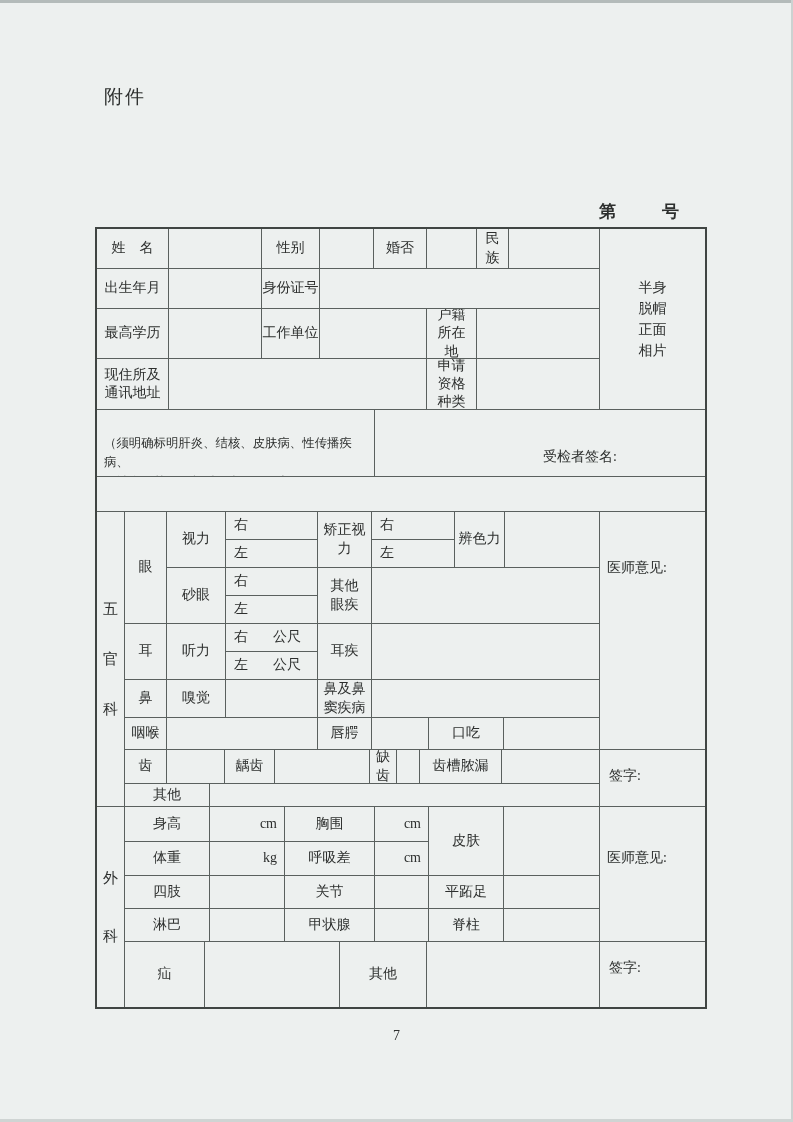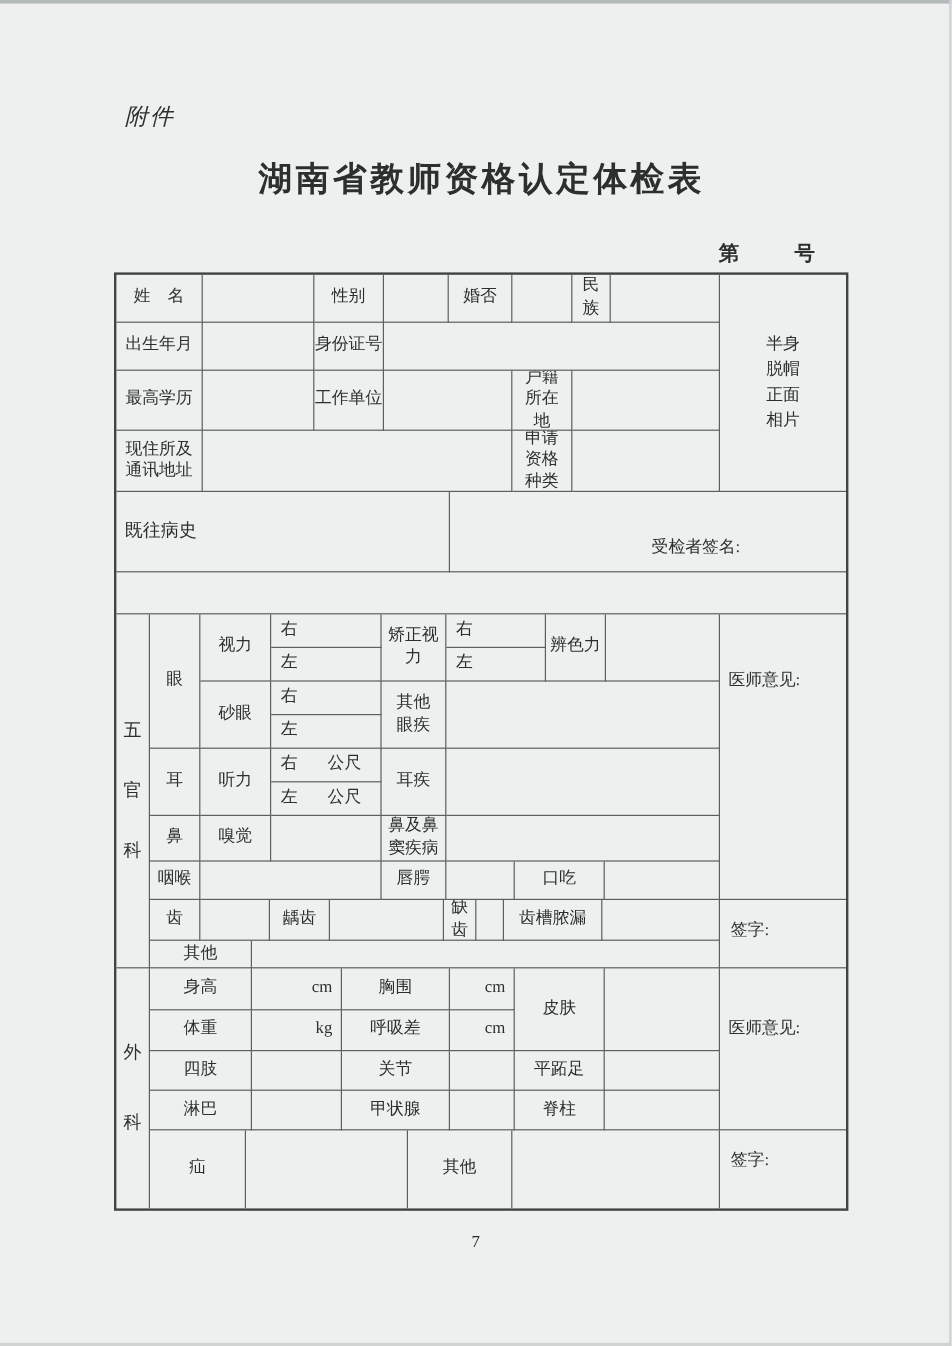--- a/index.html
+++ b/index.html
@@ -3,21 +3,21 @@
 <meta charset="utf-8">
 <style>
   :root{ --ln:#5a605e; --ink:#2d2f2e; }
   html,body{margin:0;padding:0;}
   body{background:#d8dcdb;}
   .page{position:relative;width:793px;height:1122px;background:#edf0ef;
         font-family:"Liberation Serif","DejaVu Serif",serif;color:var(--ink);overflow:hidden;}
   .edge-top{position:absolute;top:0;left:0;right:0;height:3px;background:#b4bbba;}
   .edge-right{position:absolute;top:0;right:0;width:2px;bottom:0;background:#ccd2d1;}
   .edge-bottom{position:absolute;left:0;right:0;bottom:0;height:3px;background:#cfd4d3;}
-  .attachment{position:absolute;left:104px;top:84px;font-size:19px;letter-spacing:2px;font-style:italic;}
+  .attachment{position:absolute;left:104px;top:84px;font-size:19px;letter-spacing:2px;}
   .title{position:absolute;left:10px;right:0;top:130px;text-align:center;
          font-family:"Liberation Sans","DejaVu Sans",sans-serif;font-weight:700;
          font-size:28px;letter-spacing:3px;}
   .serial{position:absolute;left:599px;top:200px;display:flex;gap:46px;font-size:17px;font-weight:600;}
   .pageno{position:absolute;left:0;right:0;top:1028px;text-align:center;font-size:14px;}
 
   .form{position:absolute;left:95px;top:227px;width:612px;height:782px;
         border:2px solid #404543;box-sizing:border-box;display:flex;flex-direction:column;}
   .band{display:flex;min-height:0;}
   .col{display:flex;flex-direction:column;box-sizing:border-box;min-height:0;}
@@ -42,21 +42,20 @@
 </style>
 </head>
 <body>
 
 <div class="page">
   <div class="edge-top"></div>
   <div class="edge-right"></div>
   <div class="edge-bottom"></div>
 
   <div class="attachment">附件</div>
-  <div class="title">湖南省教师资格认定体检表</div>
   <div class="serial">
     <span>第</span>
     <span>号</span>
   </div>
 
   <div class="form">
 
     <div class="band" style="height:181px">
       <div class="col" style="width:503px">
         <div class="band" style="height:40px">
@@ -97,21 +96,20 @@
         </div>
       </div>
       <div class="c nr photo" style="flex:1">半身
 脱帽
 正面
 相片</div>
     </div>
 
     <div class="band" style="height:67px">
       <div class="c hist" style="width:278px">
-        <span class="t1">既往病史</span>
         <span class="t2">（须明确标明肝炎、结核、皮肤病、性传播疾病、
 精神病、其他，并受检者确认签字）</span>
       </div>
       <div class="c nr signcell" style="flex:1">受检者签名:</div>
     </div>
 
     <div class="band" style="height:35px">
       <div class="c nr" style="flex:1"></div>
     </div>
 

